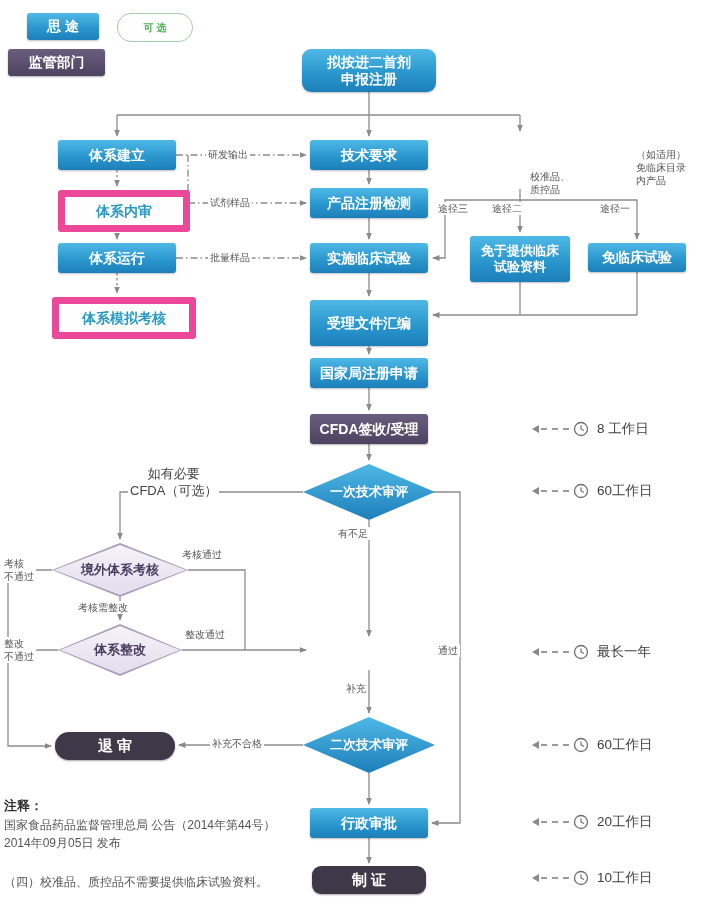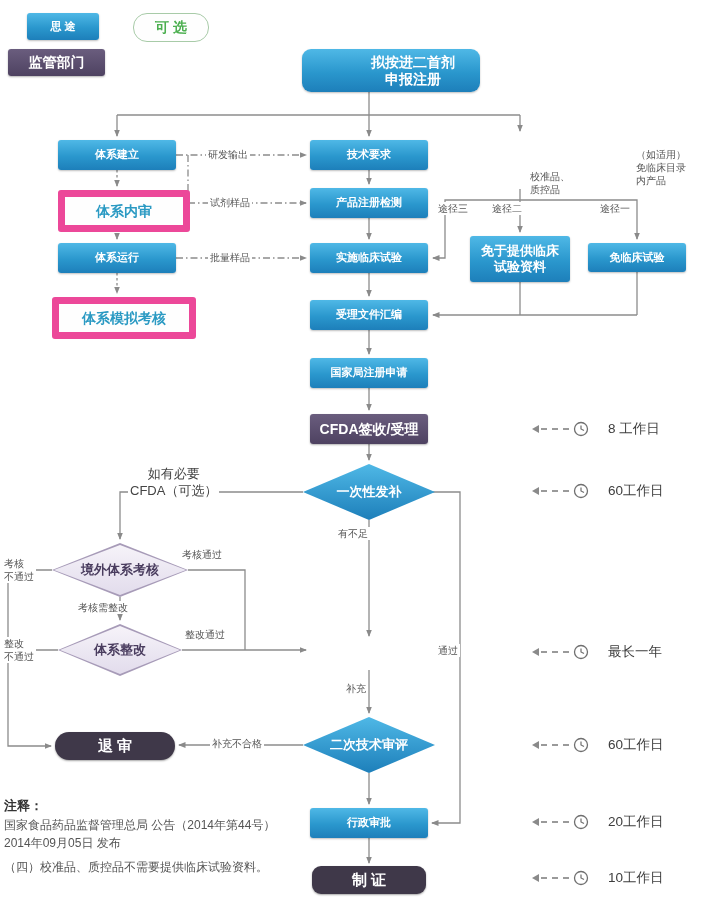--- a/index.html
+++ b/index.html
@@ -2,43 +2,43 @@
 <html><head>
 <meta charset="utf-8">
 <style>
   html,body{margin:0;padding:0;background:#fff;}
   #canvas{position:relative;width:711px;height:901px;background:#fff;
           font-family:"Liberation Sans",sans-serif;overflow:hidden;}
   svg.wires{position:absolute;left:0;top:0;z-index:1;pointer-events:none;}
   .node{position:absolute;z-index:2;display:flex;align-items:center;justify-content:center;
         font-weight:bold;text-align:center;line-height:1.2;}
   .blue{background:linear-gradient(180deg,#4fb8e6 0%,#2a97cd 55%,#1d7fba 100%);
-        color:#fff;border-radius:3px;font-size:11px;box-shadow:0 1px 2px rgba(0,0,0,.25);}
-  .start{border-radius:9px;font-size:14px;padding-left:44px;}
+        color:#fff;border-radius:3px;font-size:14px;box-shadow:0 1px 2px rgba(0,0,0,.25);}
+  .start{border-radius:9px;font-size:14px;}
   .darkp{background:linear-gradient(180deg,#6a5d7e,#4e4261);color:#fff;border-radius:3px;font-size:14px;box-shadow:0 1px 2px rgba(0,0,0,.3);}
   .darkest{background:#3f3849;color:#fff;font-size:15px;border-radius:14px;box-shadow:0 1px 2px rgba(0,0,0,.35);}
   .opt{background:#fefefe;border:7px solid #ec4899;color:#2b9ac3;border-radius:3px;font-size:14px;}
-  .optgreen{background:#fefefe;border:1px solid #a8cba8;color:#4caf50;border-radius:14px;font-size:14px;margin-left:16px;}
+  .optgreen{background:#fefefe;border:1px solid #a8cba8;color:#4caf50;border-radius:14px;font-size:10px;}
   .diamond{position:absolute;z-index:2;display:flex;align-items:center;justify-content:center;}
   .d-fill{position:absolute;inset:0;clip-path:polygon(50% 0,100% 50%,50% 100%,0 50%);}
   .blue-d .d-fill{background:linear-gradient(180deg,#4fb8e6,#1d7fba);}
   .purple-d .d-fill{background:#a79bb8;}
   .d-inner{position:absolute;inset:2px;clip-path:polygon(50% 0,100% 50%,50% 100%,0 50%);
            background:linear-gradient(180deg,#f6f3f9,#e2dcec);}
   .d-label{position:relative;z-index:2;font-weight:bold;font-size:13px;text-align:center;line-height:1.2;}
   .blue-d .d-label{color:#fff;}
   .purple-d .d-label{color:#4a3d5f;}
   .elabel{position:absolute;z-index:3;font-size:10px;color:#555;background:#fff;
           padding:0 2px;line-height:1.3;text-align:center;}
   .pre{white-space:pre-line;}
   .trow{position:absolute;z-index:3;display:flex;align-items:center;height:18px;}
   .tri-left{width:0;height:0;border-top:4px solid transparent;border-bottom:4px solid transparent;
             border-right:7px solid #8a8a8a;}
   .tdash{width:28px;border-top:2px dashed #9a9a9a;margin:0 4px 0 2px;}
-  .tlabel{font-size:13.5px;color:#3d3d3d;margin-left:19px;}
+  .tlabel{font-size:13.5px;color:#3d3d3d;margin-left:8px;}
   .sidenote{position:absolute;z-index:3;font-size:13.5px;color:#3a3a3a;line-height:1.5;}
   .notes{position:absolute;z-index:3;font-size:12px;color:#555;line-height:1.5;}
   .notes .ntitle{font-weight:bold;color:#333;font-size:13px;}
 </style>
 </head>
 <body>
 
 <div id="canvas">
 
   <svg class="wires" width="711" height="901" viewBox="0 0 711 901">
@@ -106,27 +106,27 @@
 申报注册</div>
 
   <div class="node blue" style="left:58px;top:140px;width:118px;height:30px">体系建立</div>
   <div class="node opt" style="left:58px;top:190px;width:118px;height:28px">体系内审</div>
   <div class="node blue" style="left:58px;top:243px;width:118px;height:30px">体系运行</div>
   <div class="node opt" style="left:52px;top:297px;width:130px;height:28px">体系模拟考核</div>
 
   <div class="node blue" style="left:310px;top:140px;width:118px;height:30px">技术要求</div>
   <div class="node blue" style="left:310px;top:188px;width:118px;height:30px">产品注册检测</div>
   <div class="node blue" style="left:310px;top:243px;width:118px;height:30px">实施临床试验</div>
-  <div class="node blue" style="left:310px;top:300px;width:118px;height:30px">受理文件汇编</div>
+  <div class="node blue" style="left:310px;top:300px;width:118px;height:46px">受理文件汇编</div>
   <div class="node blue" style="left:310px;top:358px;width:118px;height:30px">国家局注册申请</div>
   <div class="node darkp" style="left:310px;top:414px;width:118px;height:30px">CFDA签收/受理</div>
 
   <div class="diamond blue-d" style="left:303px;top:464px;width:132px;height:56px">
     <div class="d-fill"></div>
-    <span class="d-label">一次性发补</span>
+    <span class="d-label">一次技术审评</span>
   </div>
 
 
   <div class="diamond blue-d" style="left:303px;top:717px;width:132px;height:56px">
     <div class="d-fill"></div>
     <span class="d-label">二次技术审评</span>
   </div>
 
   <div class="node blue" style="left:310px;top:808px;width:118px;height:30px">行政审批</div>
   <div class="node darkest" style="left:312px;top:866px;width:114px;height:28px;border-radius:9px">制 证</div>
@@ -226,16 +226,16 @@
         <path d="M8 4.5 V8 L11 9.5" stroke="#6f6f6f" fill="none" stroke-width="1.2"></path>
       </svg>
     <span class="tlabel">10工作日</span>
   </div>
 
 
   <div class="notes" style="left:4px;top:796px;width:300px">
     <div class="ntitle">注释：</div>
     <div>国家食品药品监督管理总局 公告（2014年第44号）</div>
     <div>2014年09月05日 发布</div>
-    <div style="margin-top:6px">（四）校准品、质控品不需要提供临床试验资料。</div>
+    <div style="margin-top:21px">（四）校准品、质控品不需要提供临床试验资料。</div>
   </div>
 
 </div>
 
 </body></html>

